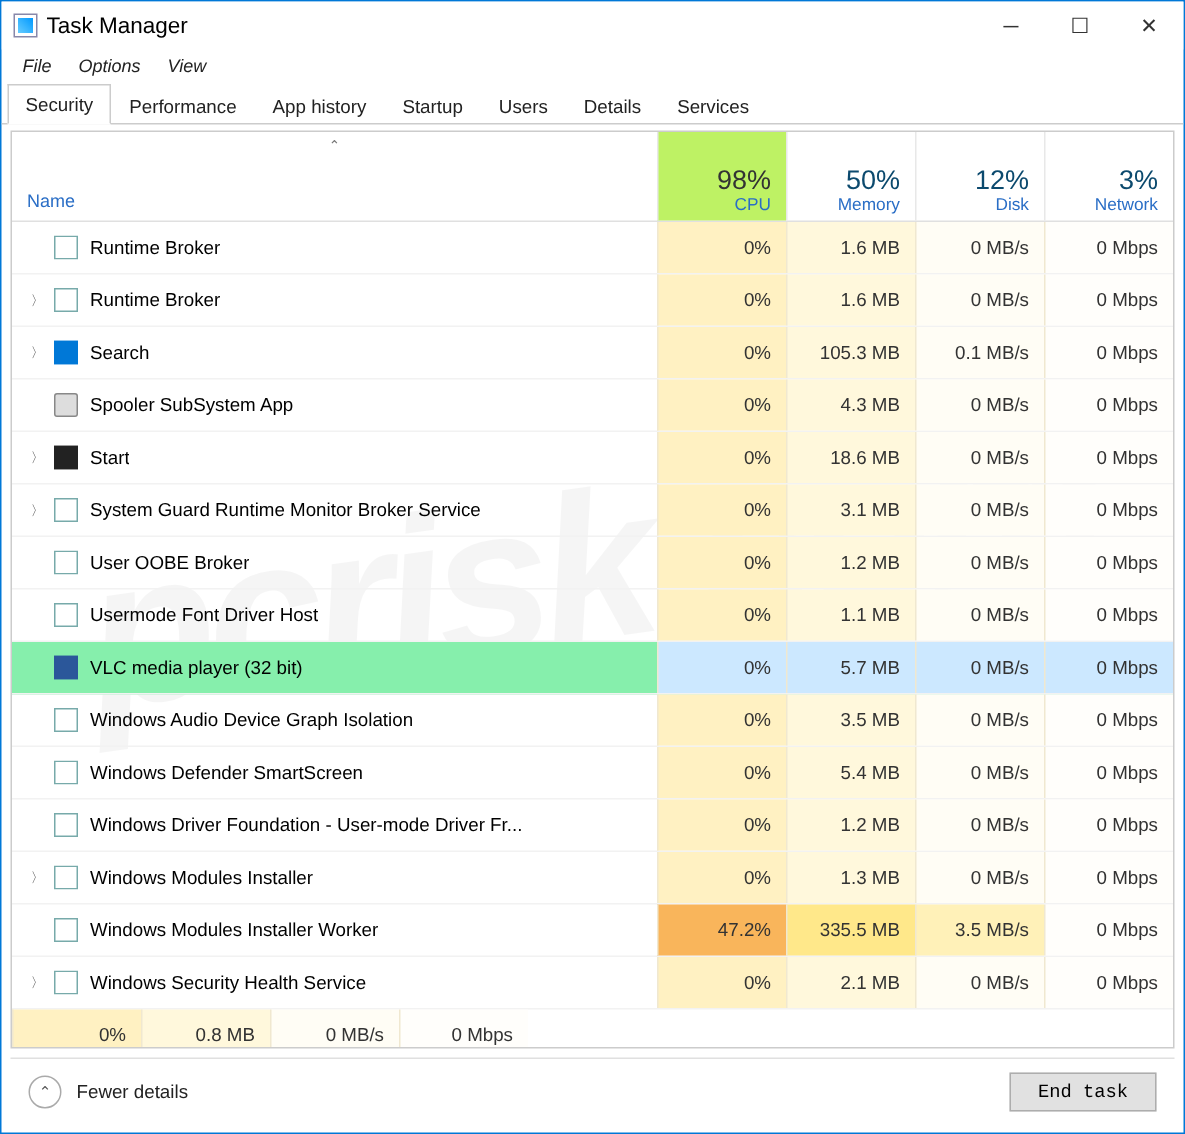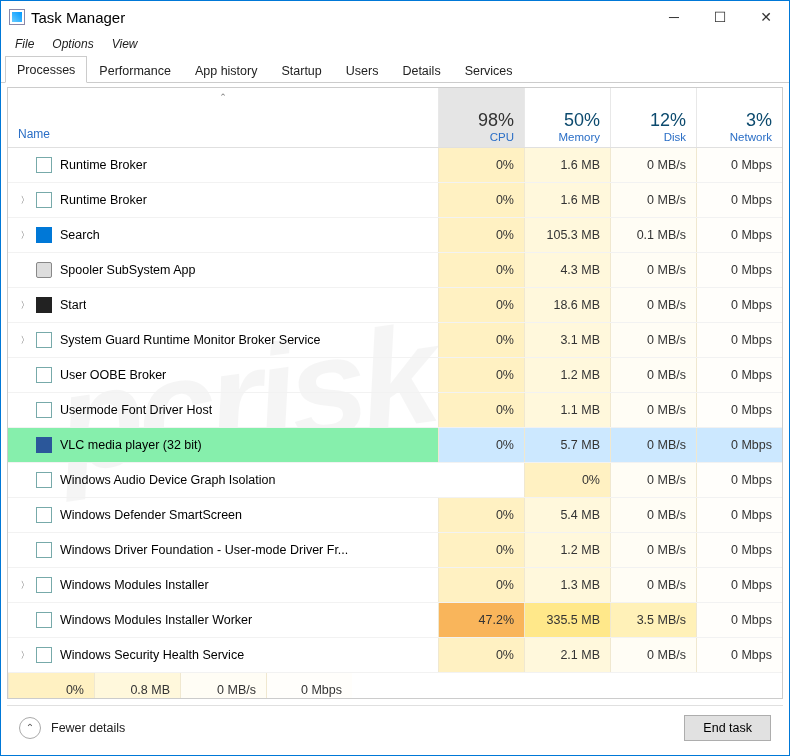--- a/index.html
+++ b/index.html
@@ -16,21 +16,21 @@
 .tabs { height: 28px; display: flex; align-items: flex-end; border-bottom: 1px solid #ccc; padding-left: 4px; gap: 0; font-size: 12.5px; }
 .tab { padding: 6px 11px 5px; border: 1px solid transparent; border-bottom: none; cursor: pointer; color: #222; position: relative; top: 1px; }
 .tab.active { background: #fff; border-color: #ccc; border-bottom: 1px solid #fff; }
 .content { flex: 1; display: flex; flex-direction: column; overflow: hidden; border: 1px solid #ccc; margin: 6px; margin-top: 4px; }
 .header-row { display: flex; height: 60px; border-bottom: 1px solid #e0e0e0; font-size: 12px; color: #2a6ec6; position: relative; }
 .col-name { flex: 1; display: flex; align-items: flex-end; padding: 0 0 6px 10px; position: relative; }
 .sort-ind { position: absolute; top: 4px; left: 50%; transform: translateX(-50%); font-size: 9px; color: #777; }
 .col { width: 86px; border-left: 1px solid #e8e8e8; display: flex; flex-direction: column; align-items: flex-end; justify-content: flex-end; padding: 0 10px 4px 0; }
 .col .pct { font-size: 18px; color: #0c4a6e; font-weight: 400; }
 .col .lbl { font-size: 11.5px; }
-.col.cpu { background: #e5e5e5; }
+.col.cpu { background: #bef264; }
 .col.cpu .pct { color: #333; }
 .scroll-area { flex: 1; overflow-y: scroll; position: relative; }
 .row { display: flex; height: 35px; align-items: center; font-size: 12.5px; border-bottom: 1px solid #f2f2f2; }
 .row .name-cell { flex: 1; display: flex; align-items: center; padding-left: 10px; overflow: hidden; white-space: nowrap; }
 .exp { width: 14px; font-size: 9px; color: #555; text-align: center; cursor: pointer; }
 .exp.blank { visibility: hidden; }
 .proc-icon { width: 16px; height: 16px; margin: 0 8px 0 4px; border: 1px solid #7aa; background: #fff; position: relative; flex-shrink: 0; }
 .proc-icon.blue { background: #0078d7; border-color: #0078d7; }
 .proc-icon.dark { background: #222; border-color: #222; }
 .proc-icon.word { background: #2b579a; border-color: #2b579a; }
@@ -43,21 +43,21 @@
 .val.disk { background: #fffdf5; }
 .val.net { background: #fffefb; }
 .row.sel { background: #86efac; }
 .row.sel .val { background: #cce8ff !important; }
 .row.hot .val.cpu { background: #f9b55b; margin-left: 28px; }
 .row.hot .val.mem { background: #ffe88a; }
 .row.hot .val.disk { background: #fff1b8; }
 .footer { height: 44px; border-top: 1px solid #e0e0e0; display: flex; align-items: center; padding: 0 12px; justify-content: space-between; margin: 0 6px 6px; }
 .fewer { display: flex; align-items: center; gap: 10px; font-size: 12.5px; color: #222; cursor: pointer; }
 .chev-circ { width: 22px; height: 22px; border: 1px solid #aaa; border-radius: 50%; display: flex; align-items: center; justify-content: center; font-size: 10px; color: #555; }
-.end-btn { padding: 5px 18px; font-size: 12.5px; background: #e1e1e1; border: 1px solid #adadad; cursor: pointer; }
+.end-btn { padding: 5px 18px; font-size: 12.5px; background: #e1e1e1; border: 1px solid #adadad; cursor: pointer; font-family: Liberation Mono, monospace; }
 .scroll-area::-webkit-scrollbar { width: 17px; }
 .scroll-area::-webkit-scrollbar-track { background: #f0f0f0; }
 .scroll-area::-webkit-scrollbar-thumb { background: #c0c0c0; }
 .scroll-area::-webkit-scrollbar-button { background: #f0f0f0; height: 17px; }
 .watermark { position: absolute; top: 50%; left: 50%; transform: translate(-50%,-50%) rotate(-8deg); font-size: 140px; font-weight: 700; color: rgba(0,0,0,0.04); pointer-events: none; letter-spacing: -6px; font-style: italic; }
 </style>
 </head>
 <body>
 
 <div class="window">
@@ -73,21 +73,21 @@
     </div>
   </div>
 
   <div class="menubar">
     <span>File</span>
     <span>Options</span>
     <span>View</span>
   </div>
 
   <div class="tabs">
-    <div class="tab active">Processes</div>
+    <div class="tab active">Security</div>
     <div class="tab">Performance</div>
     <div class="tab">App history</div>
     <div class="tab">Startup</div>
     <div class="tab">Users</div>
     <div class="tab">Details</div>
     <div class="tab">Services</div>
   </div>
 
   <div class="content">
     <div class="header-row">
@@ -213,20 +213,21 @@
           <div class="val disk">0 MB/s</div>
           <div class="val net">0 Mbps</div>
         </div>
         <div class="row">
           <div class="name-cell">
             <span class="exp blank">〉</span>
             <span class="proc-icon"></span>
             <span class="name-text">Windows Audio Device Graph Isolation</span>
           </div>
           <div class="val cpu">0%</div>
+          <div class="val mem">3.5 MB</div>
           <div class="val disk">0 MB/s</div>
           <div class="val net">0 Mbps</div>
         </div>
         <div class="row">
           <div class="name-cell">
             <span class="exp blank">〉</span>
             <span class="proc-icon"></span>
             <span class="name-text">Windows Defender SmartScreen</span>
           </div>
           <div class="val cpu">0%</div>

